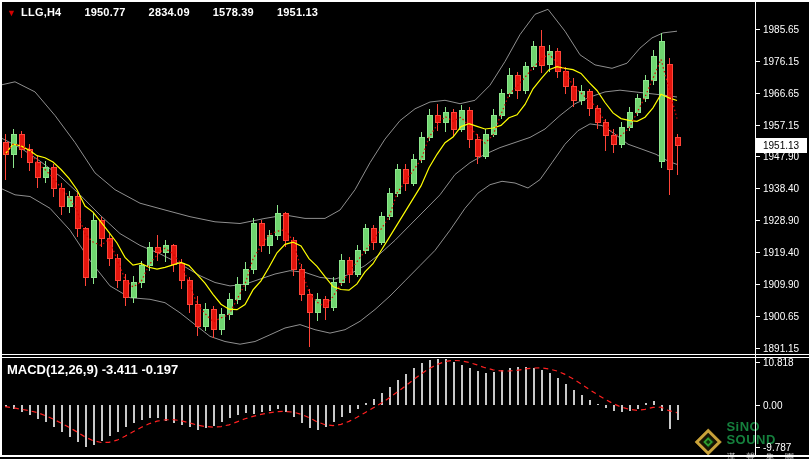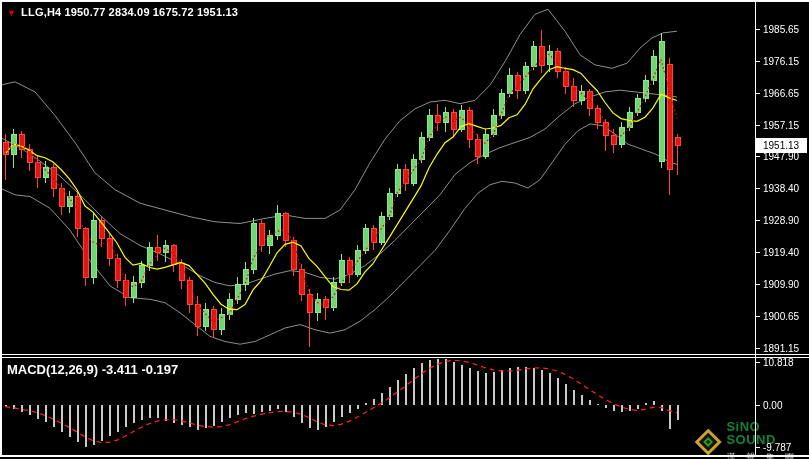--- a/index.html
+++ b/index.html
@@ -1,37 +1,37 @@
 <!DOCTYPE html>
 <html><head>
 <meta charset="utf-8">
 <style>
   html,body{margin:0;padding:0;background:#222;font-family:"Liberation Sans",sans-serif;}
   #window{position:relative;width:809px;height:459px;background:#000;overflow:hidden;}
   #chart-svg{position:absolute;left:0;top:0;z-index:2;}
   #chart-svg text{font-family:"Liberation Sans",sans-serif;font-size:10px;fill:#ffffff;}
   .hdr{position:absolute;left:7px;top:6px;z-index:3;color:#fff;font-size:11px;font-weight:700;letter-spacing:0.2px;white-space:nowrap;}
   .hdr .arrow{color:#d40000;font-size:9px;margin-right:5px;}
-  .hdr span.num{margin-left:3px;}
+  .hdr span.num{margin-left:23px;}
   .macd-lbl{position:absolute;left:7px;top:362px;z-index:3;color:#fff;font-size:13px;font-weight:700;white-space:nowrap;}
   #price-tag{position:absolute;left:756px;width:51px;height:15px;background:#fff;color:#000;z-index:4;
              font-size:10px;font-weight:400;line-height:15px;padding-left:7px;box-sizing:border-box;}
   #logo{position:absolute;left:694px;top:420px;z-index:1;display:flex;align-items:center;}
   #logo .txt{margin-left:4px;}
   #logo .l1{color:#15803d;font-size:13px;font-weight:700;letter-spacing:0.5px;line-height:13px;}
   #logo .l2{color:#cccccc;font-size:9px;letter-spacing:4px;line-height:11px;margin-top:6px;white-space:nowrap;}
   .axis-zone{position:absolute;z-index:5;background:transparent;}
 </style>
 </head>
 <body>
 
 <div id="window">
 
   <div class="hdr">
-    <span class="arrow">▼</span><span>LLG,H4</span><span class="num">1950.77</span><span class="num">2834.09</span><span class="num">1675.72</span><span class="num">1951.13</span>
+    <span class="arrow">▼</span><span>LLG,H4</span><span class="num">1950.77</span><span class="num">2834.09</span><span class="num">1578.39</span><span class="num">1951.13</span>
   </div>
 
   <div class="macd-lbl">MACD(12,26,9) -3.411 -0.197</div>
 
   <div id="logo">
     <svg width="30" height="30" viewBox="0 0 30 30">
       <polygon points="15,1 29,15 15,29 1,15" fill="#171204" stroke="#5a4410" stroke-width="1"></polygon>
       <polygon points="15,3 27,15 15,27 3,15" fill="none" stroke="#c9a23a" stroke-width="3"></polygon>
       <polygon points="15,9.5 20.5,15 15,20.5 9.5,15" fill="#2f9a2f" stroke="#13420f" stroke-width="1"></polygon>
       <polygon points="15,12.5 17.5,15 15,17.5 12.5,15" fill="#0b2b08"></polygon>

